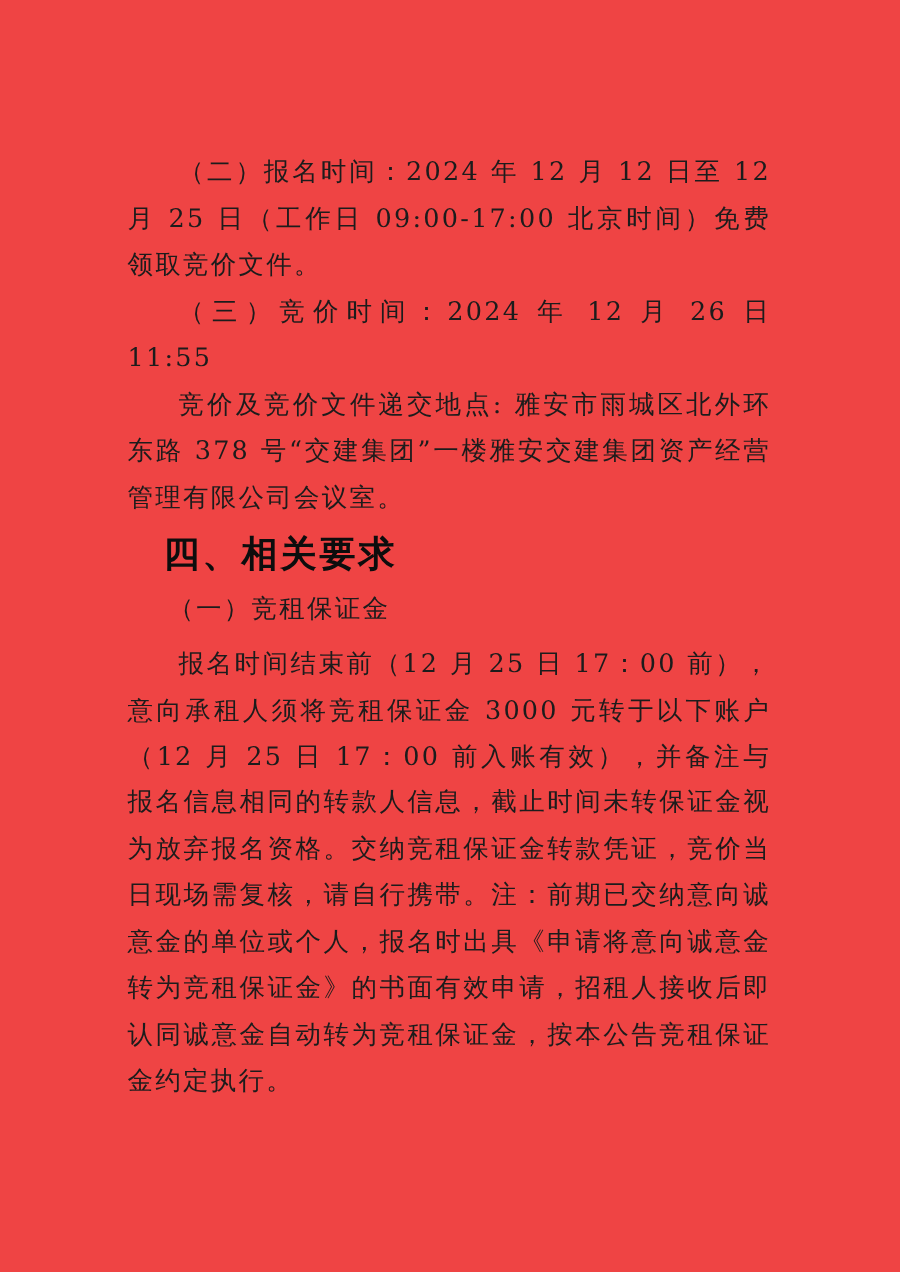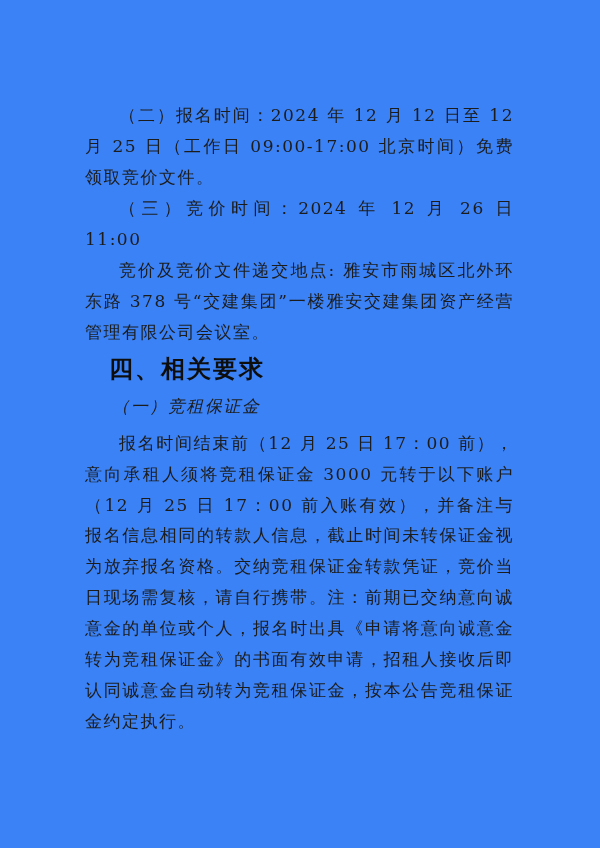--- a/index.html
+++ b/index.html
@@ -5,21 +5,21 @@
   * { margin: 0; padding: 0; box-sizing: border-box; }
   html, body {
     width: 600px;
     background: #ffffff;
     font-family: "DejaVu Serif", "Liberation Serif", serif;
   }
   .page {
     position: relative;
     width: 600px;
     height: 848px;
-    background: #3b82f6;
+    background: #ef4444;
     overflow: hidden;
   }
   .doc {
     position: absolute;
     left: 85px;
     top: 100px;
     width: 429px;
     color: #1a1a1a;
   }
   .para {
@@ -37,34 +37,34 @@
   }
   .heading {
     font-family: "DejaVu Sans", "Liberation Sans", sans-serif;
     font-weight: bold;
     font-size: 24px;
     line-height: 1.8;
     text-indent: 1em;
     letter-spacing: 2px;
     color: #0d0d0d;
   }
-  .indent1 { text-indent: 1.6em; font-style: italic; }
+  .indent1 { text-indent: 1.6em; }
   .gap-sm { margin-top: 6px; }
 </style>
 </head>
 <body>
 
 <div class="page">
   <div class="doc">
 
     <p class="para">（二）报名时间：2024 年 12 月 12 日至 12 月 25 日（工作日 09:00-17:00 北京时间）免费领取竞价文件。</p>
 
 
 
-    <p class="para">（三）竞价时间：2024 年 12 月 26 日 11:00</p>
+    <p class="para">（三）竞价时间：2024 年 12 月 26 日 11:55</p>
 
     <p class="para">竞价及竞价文件递交地点: 雅安市雨城区北外环东路 378 号“交建集团”一楼雅安交建集团资产经营管理有限公司会议室。</p>
 
     <p class="heading">四、相关要求</p>
 
     <p class="para indent1">（一）竞租保证金</p>
 
     <p class="para gap-sm">报名时间结束前（12 月 25 日 17：00 前），意向承租人须将竞租保证金 3000 元转于以下账户（12 月 25 日 17：00 前入账有效），并备注与报名信息相同的转款人信息，截止时间未转保证金视为放弃报名资格。交纳竞租保证金转款凭证，竞价当日现场需复核，请自行携带。注：前期已交纳意向诚意金的单位或个人，报名时出具《申请将意向诚意金转为竞租保证金》的书面有效申请，招租人接收后即认同诚意金自动转为竞租保证金，按本公告竞租保证金约定执行。</p>
 
   </div>

